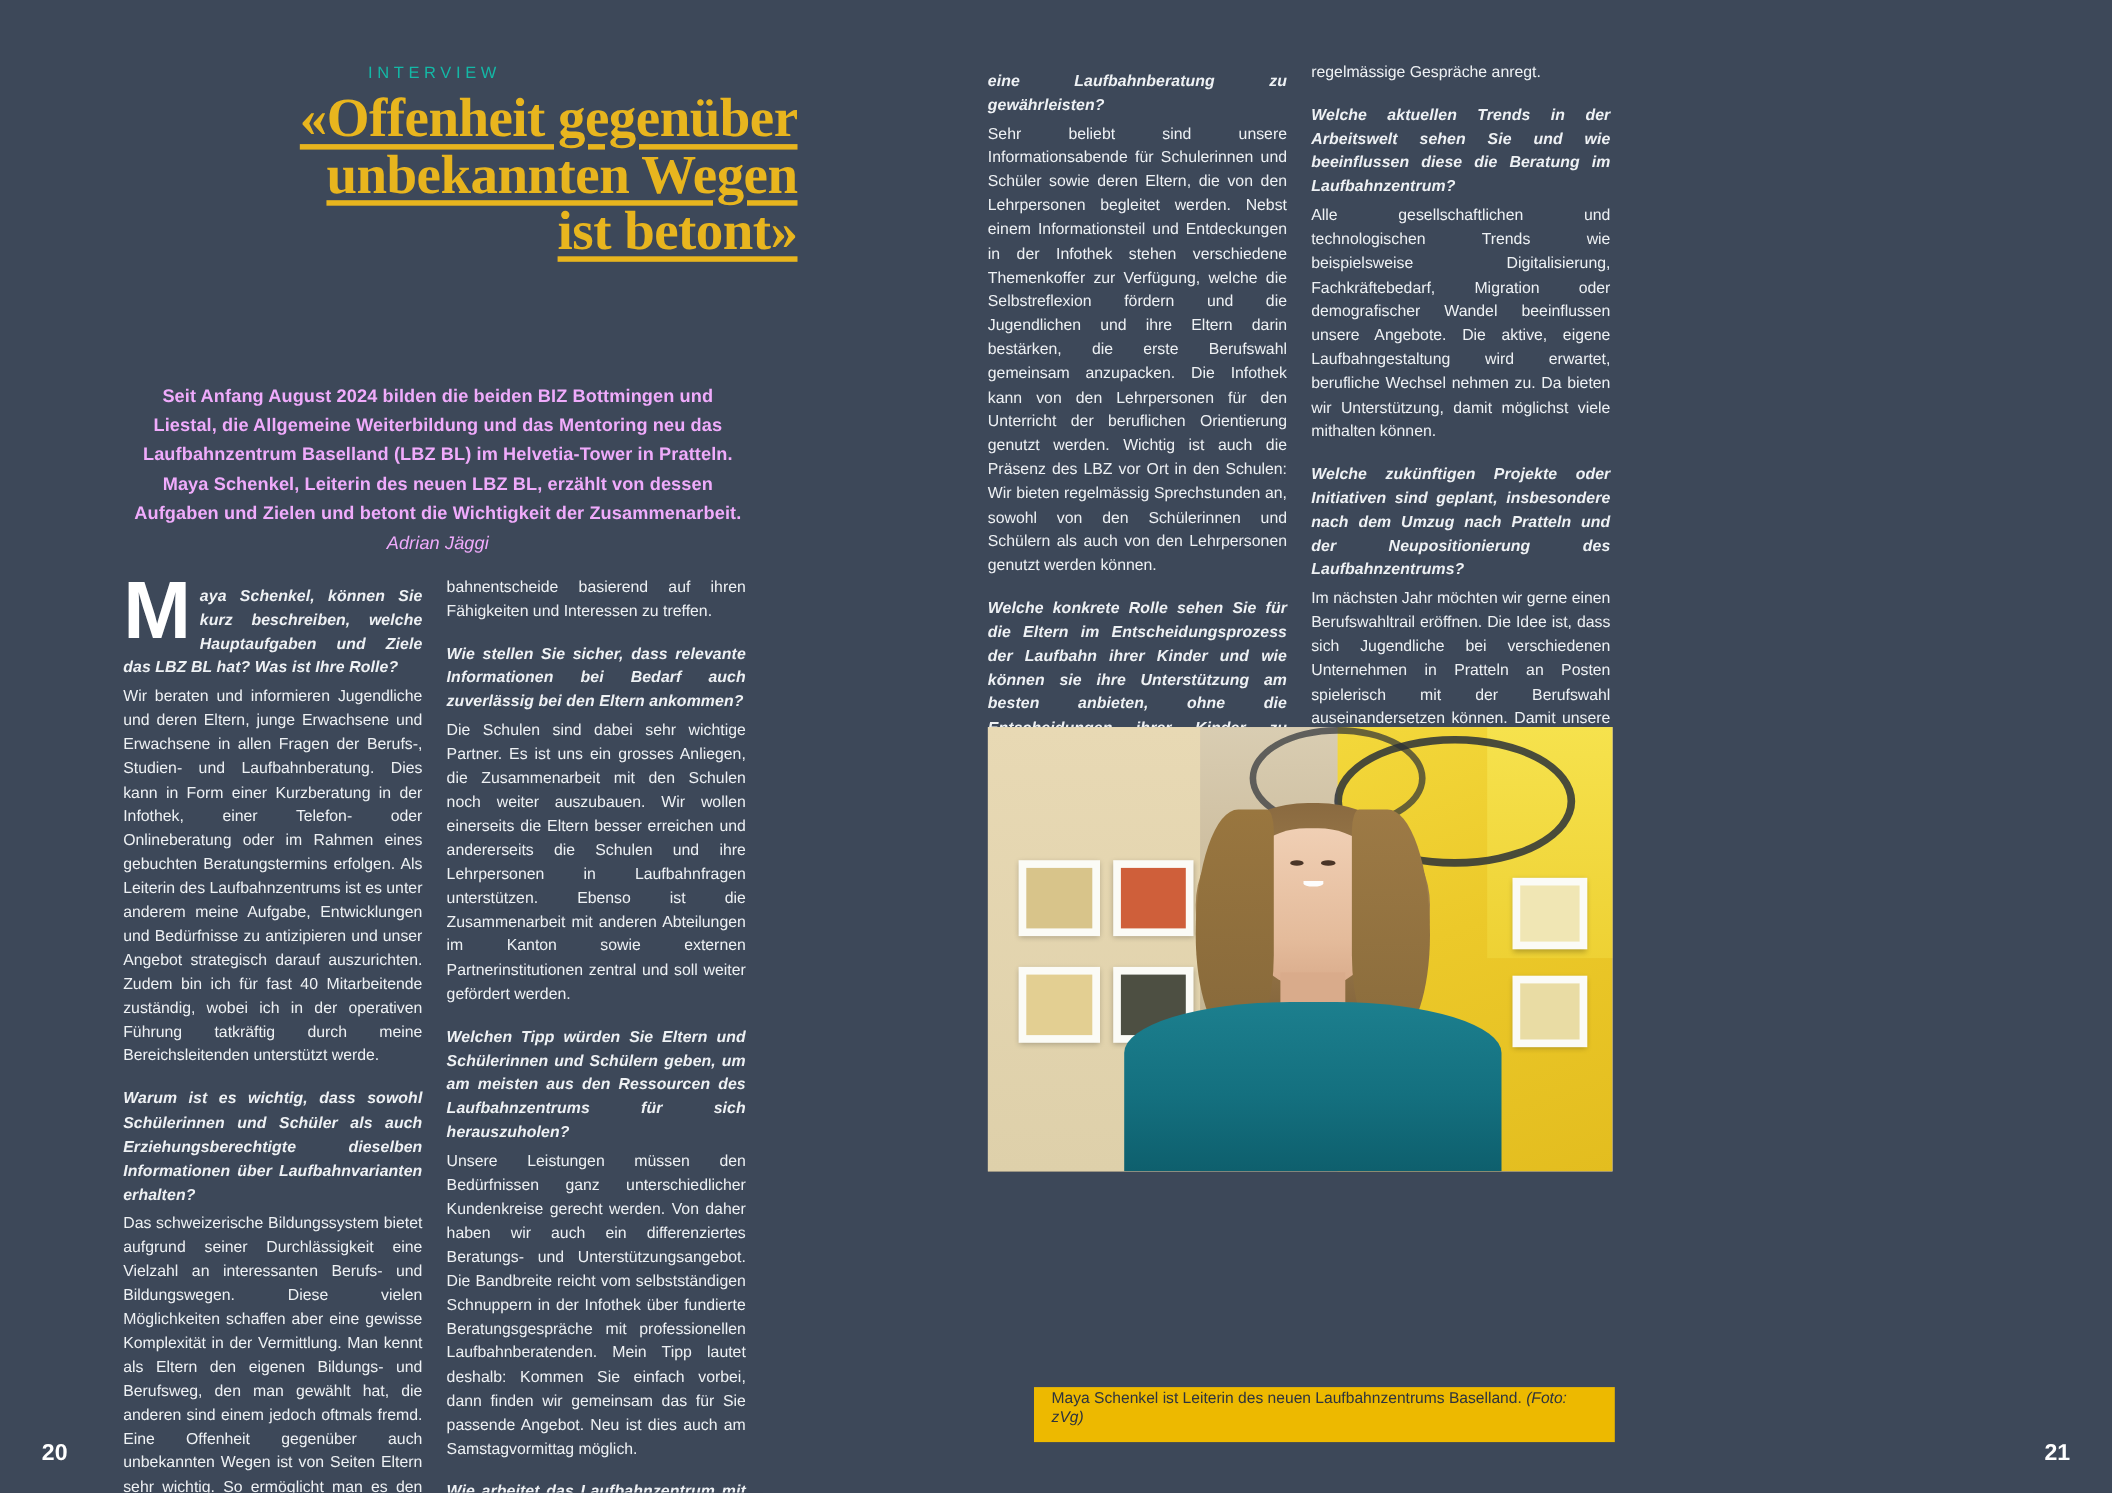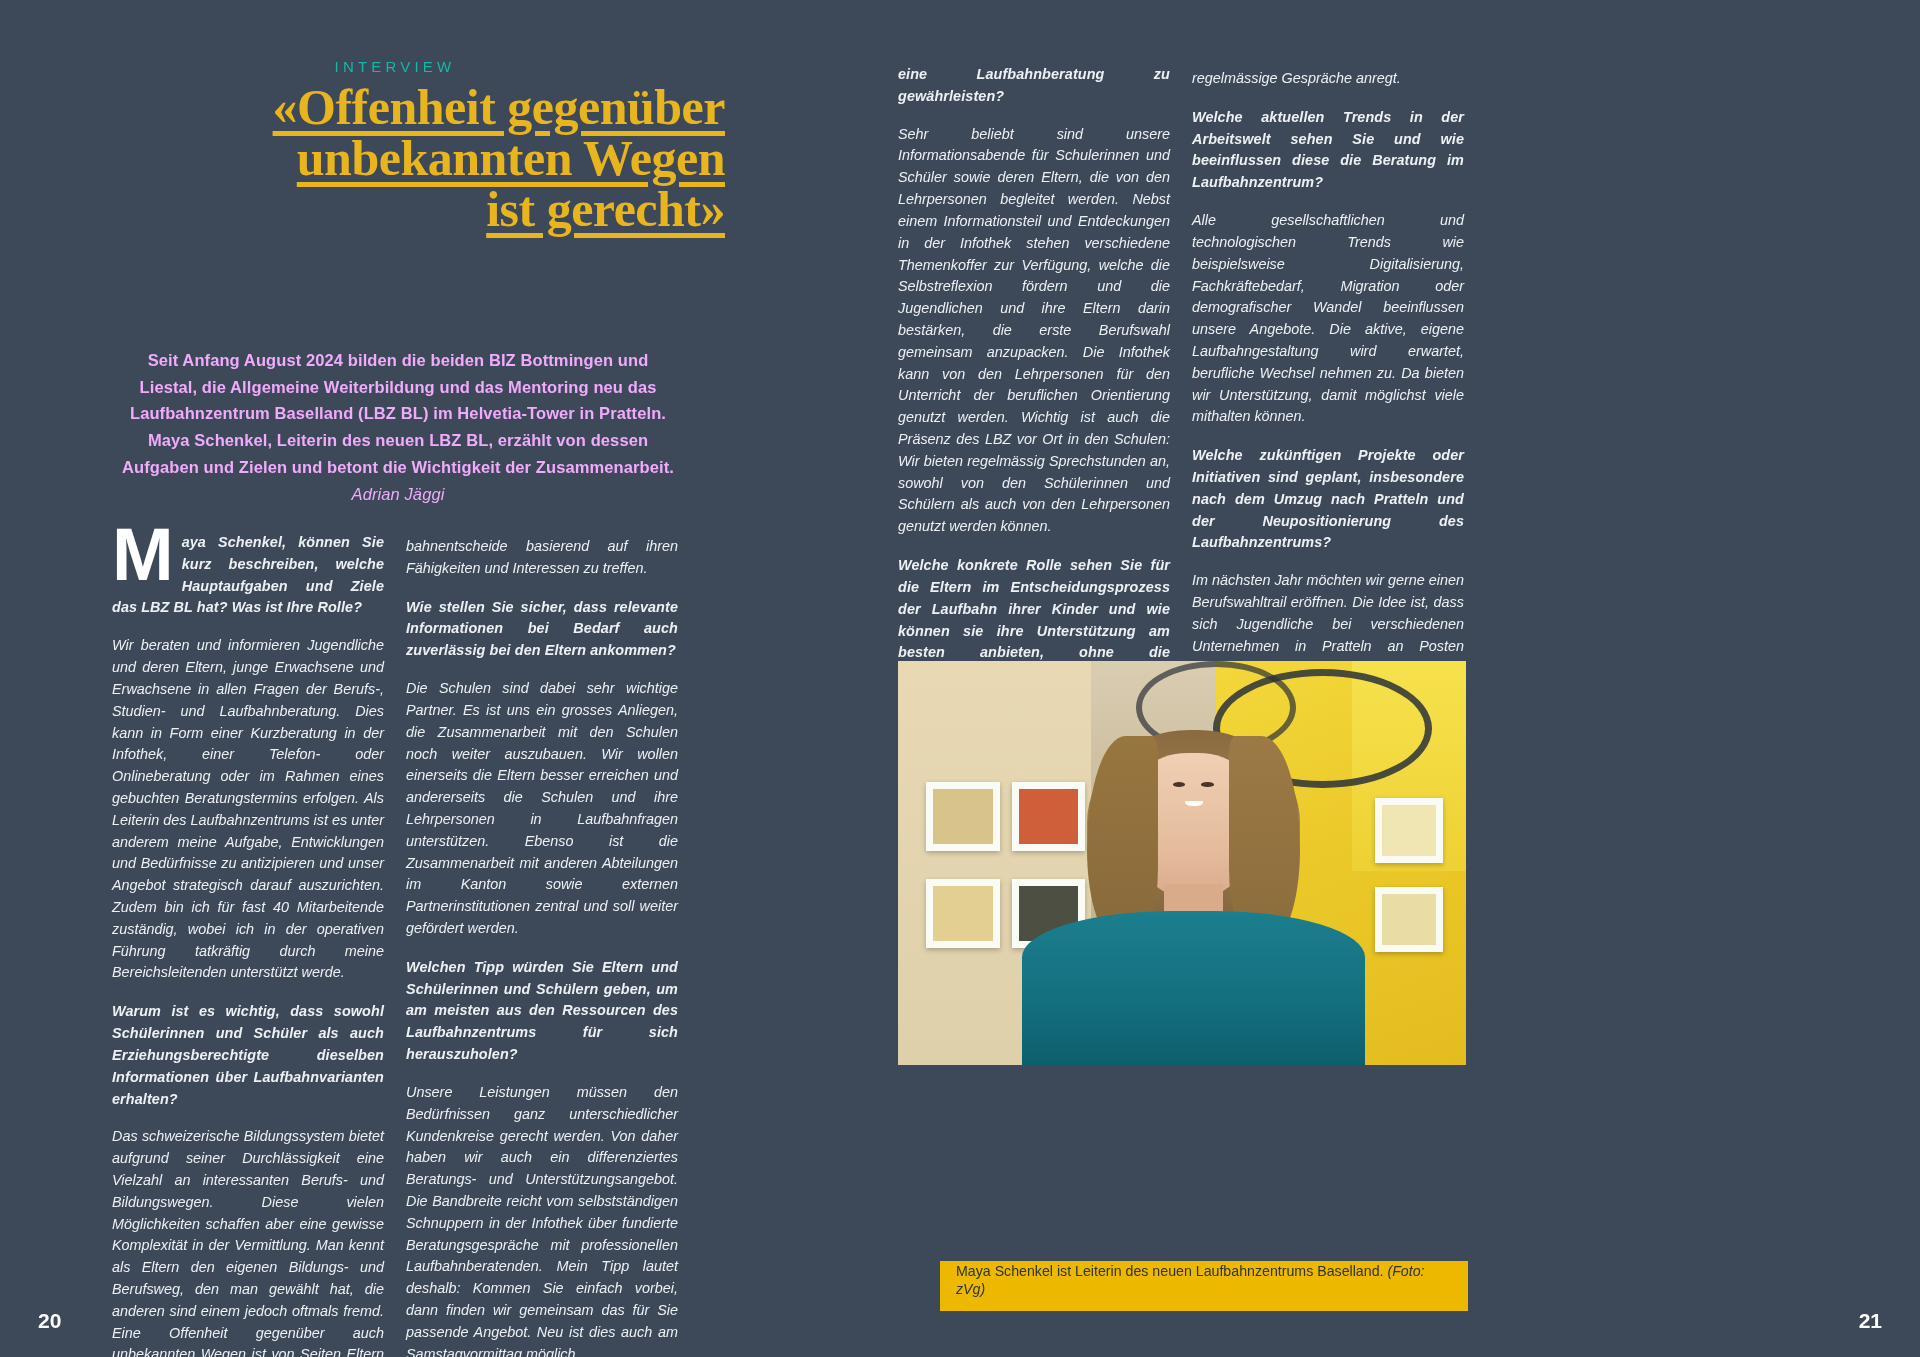--- a/index.html
+++ b/index.html
@@ -77,21 +77,21 @@
     hyphens: none;
   }
   .col p { margin: 0; }
   .col p.q {
     font-weight: bold;
     font-style: italic;
     margin-top: 17px;
     letter-spacing: 0.1px;
   }
   .col p.q.first { margin-top: 12px; }
-  .col p.a { margin-top: 16px; font-style: italic; }
+  .col p.a { margin-top: 4px; }
 
   .dropcap {
     float: left;
     font-family: "Liberation Sans", sans-serif;
     font-weight: bold;
     font-size: 74px;
     line-height: 0.78;
     color: #ffffff;
     margin: 4px 8px 0 0;
     padding-top: 2px;
@@ -235,21 +235,21 @@
 
 <div class="page">
 
   <div class="left-page">
 
     <div class="kicker">INTERVIEW</div>
 
     <div class="headline">
       <span class="hl-line">«Offenheit gegenüber</span>
       <span class="hl-line">unbekannten Wegen</span>
-      <span class="hl-line">ist gerecht»</span>
+      <span class="hl-line">ist betont»</span>
     </div>
 
     <div class="lead">
       <span>Seit Anfang August 2024 bilden die beiden BIZ Bottmingen und Liestal, die Allgemeine Weiterbildung und das Mentoring neu das Laufbahnzentrum Baselland (LBZ BL) im Helvetia-Tower in Pratteln. Maya Schenkel, Leiterin des neuen LBZ BL, erzählt von dessen Aufgaben und Zielen und betont die Wichtigkeit der Zusammenarbeit.</span>
       <span class="byline">Adrian Jäggi</span>
     </div>
 
     <div class="col" id="col1">
       <span class="dropcap">M</span>
     <p class="q first">aya Schenkel, können Sie kurz beschreiben, welche Hauptaufgaben und Ziele das LBZ BL hat? Was ist Ihre Rolle?</p>

